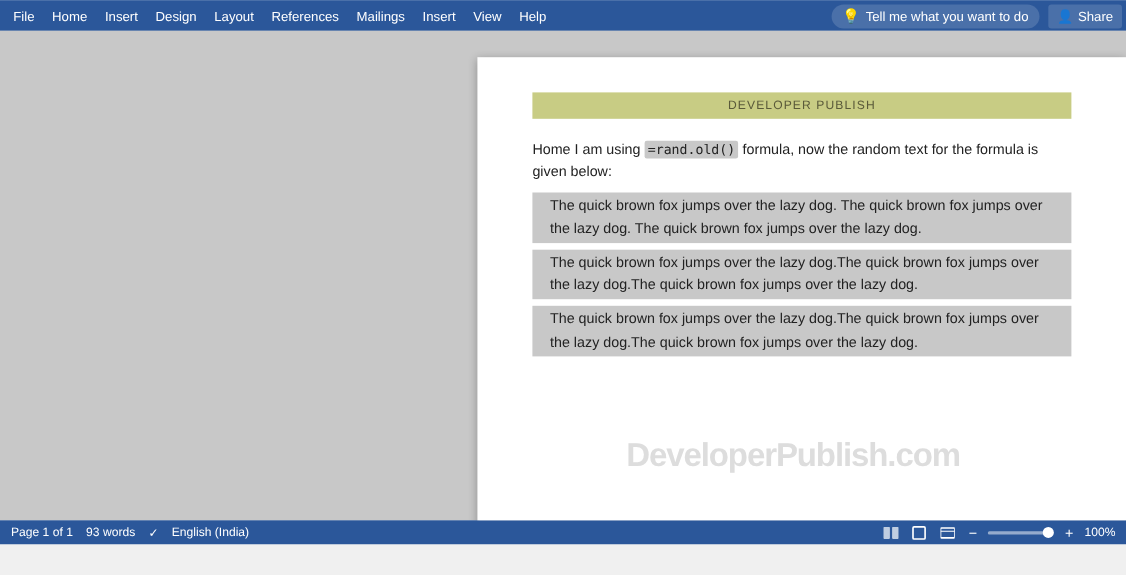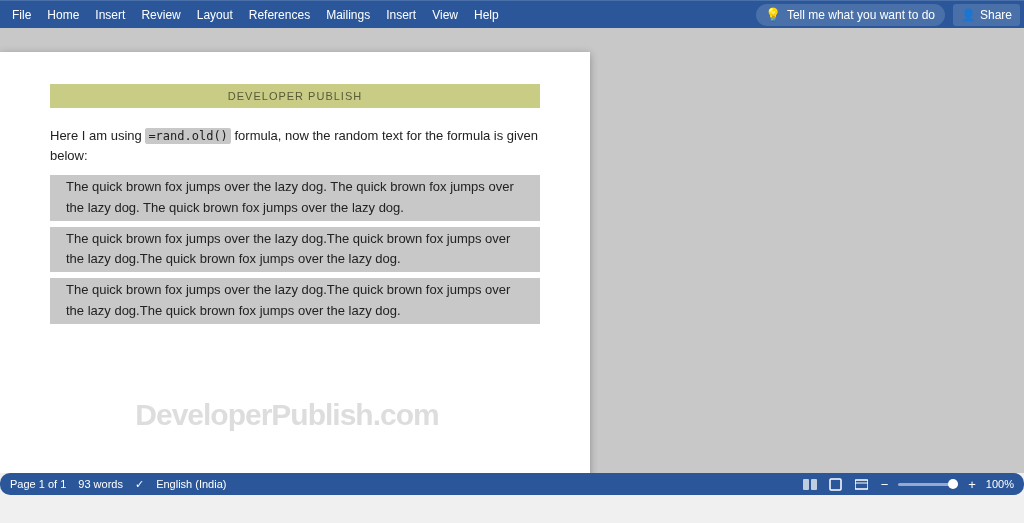--- a/index.html
+++ b/index.html
@@ -54,21 +54,21 @@
       cursor: pointer;
       margin-left: 8px;
       height: 22px;
     }
 
     
     .doc-area {
       background: #c8c8c8;
       height: calc(523px - 56px - 22px);
       display: flex;
-      justify-content: flex-start;
+      justify-content: flex-end;
       align-items: flex-start;
       padding: 24px 0;
       overflow: hidden;
     }
 
     .page {
       background: white;
       width: 590px;
       min-height: 430px;
       box-shadow: 0 2px 8px rgba(0,0,0,0.3);
@@ -127,21 +127,20 @@
     
     .status-bar {
       height: 22px;
       background: #2b579a;
       display: flex;
       align-items: center;
       padding: 0 10px;
       color: white;
       font-size: 11px;
       gap: 12px;
-      border-radius: 10px;
     }
     .status-bar-right {
       margin-left: auto;
       display: flex;
       align-items: center;
       gap: 8px;
     }
     .status-icon {
       width: 18px;
       height: 14px;
@@ -176,21 +175,21 @@
   </style>
 </head>
 <body>
 
 <div class="ribbon">
 
   <div class="menu-bar">
     <div class="menu-item">File</div>
     <div class="menu-item">Home</div>
     <div class="menu-item">Insert</div>
-    <div class="menu-item">Review</div>
+    <div class="menu-item">Design</div>
     <div class="menu-item">Layout</div>
     <div class="menu-item">References</div>
     <div class="menu-item">Mailings</div>
     <div class="menu-item">Insert</div>
     <div class="menu-item">View</div>
     <div class="menu-item">Help</div>
 
     <div class="tell-me">
       <span class="tell-me-icon">💡</span>
       <span>Tell me what you want to do</span>
@@ -201,21 +200,21 @@
       <span>Share</span>
     </div>
   </div>
 </div>
 
 <div class="doc-area">
   <div class="page">
     <div class="header-banner">DEVELOPER PUBLISH</div>
 
     <div class="doc-intro">
-      <span> Here I am using </span><span class="formula-inline">=rand.old()</span><span> formula, now the random text for the formula is given below:</span>
+      <span> Home I am using </span><span class="formula-inline">=rand.old()</span><span> formula, now the random text for the formula is given below:</span>
     </div>
 
     <div class="doc-paragraph">The quick brown fox jumps over the lazy dog. The quick brown fox jumps over the lazy dog. The quick brown fox jumps over the lazy dog.</div>
     <div class="doc-paragraph">The quick brown fox jumps over the lazy dog.The quick brown fox jumps over the lazy dog.The quick brown fox jumps over the lazy dog.</div>
     <div class="doc-paragraph">The quick brown fox jumps over the lazy dog.The quick brown fox jumps over the lazy dog.The quick brown fox jumps over the lazy dog.</div>
 
     <div class="watermark">DeveloperPublish.com</div>
   </div>
 </div>
 

